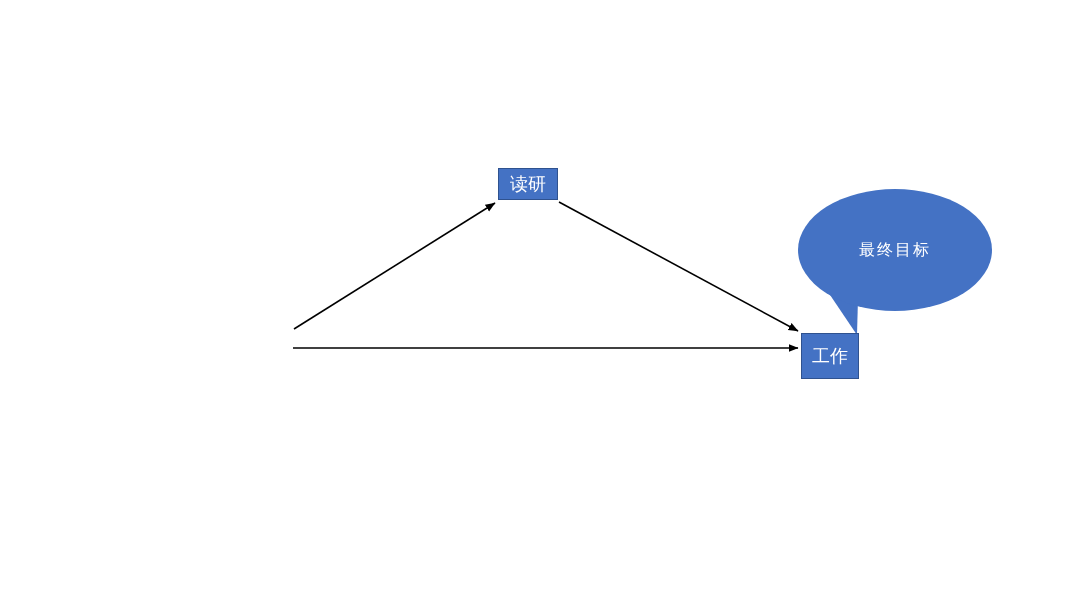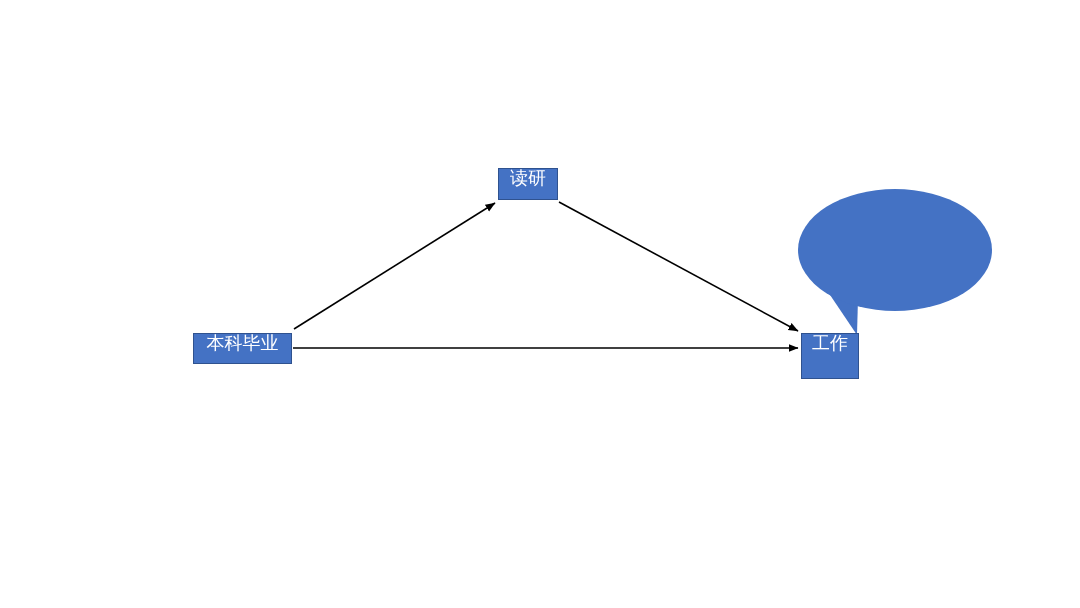--- a/index.html
+++ b/index.html
@@ -31,20 +31,21 @@
     fill: var(--shape-fill, #4472C4);
     stroke: none;
   }
   .node {
     position: absolute;
     background: var(--shape-fill, #4472C4);
     border: 1.5px solid var(--shape-border, #2F528F);
     box-sizing: border-box;
     color: var(--label-text, #ffffff);
     display: flex;
+    align-items: center;
     justify-content: center;
     font-size: 18px;
     line-height: 1;
     white-space: nowrap;
     cursor: default;
   }
   .node-undergrad { left: 193px; top: 333px; width: 99px; height: 31px; }
   .node-gradschool { left: 498px; top: 168px; width: 60px; height: 32px; }
   .node-work { left: 801px; top: 333px; width: 58px; height: 46px; }
   .callout-label {
@@ -78,26 +79,24 @@
     <g>
       <polygon class="bubble-shape" points="824,286 858,298 857,335"></polygon>
       <ellipse class="bubble-shape" cx="895" cy="250" rx="97" ry="61"></ellipse>
     </g>
 
     <line class="connector" x1="294" y1="329" x2="495" y2="203" marker-end="url(#arrowhead)"></line>
     <line class="connector" x1="559" y1="202" x2="798" y2="331" marker-end="url(#arrowhead)"></line>
     <line class="connector" x1="293" y1="348" x2="798" y2="348" marker-end="url(#arrowhead)"></line>
   </svg>
 
-  <div class="node node-undergrad">
-    <span>本科毕业</span>
-  </div>
 
   <div class="node node-gradschool">
     <span>读研</span>
   </div>
 
   <div class="node node-work">
     <span>工作</span>
   </div>
 
+  <div class="callout-label">最终目标</div>
 
 </div>
 
 </body></html>

